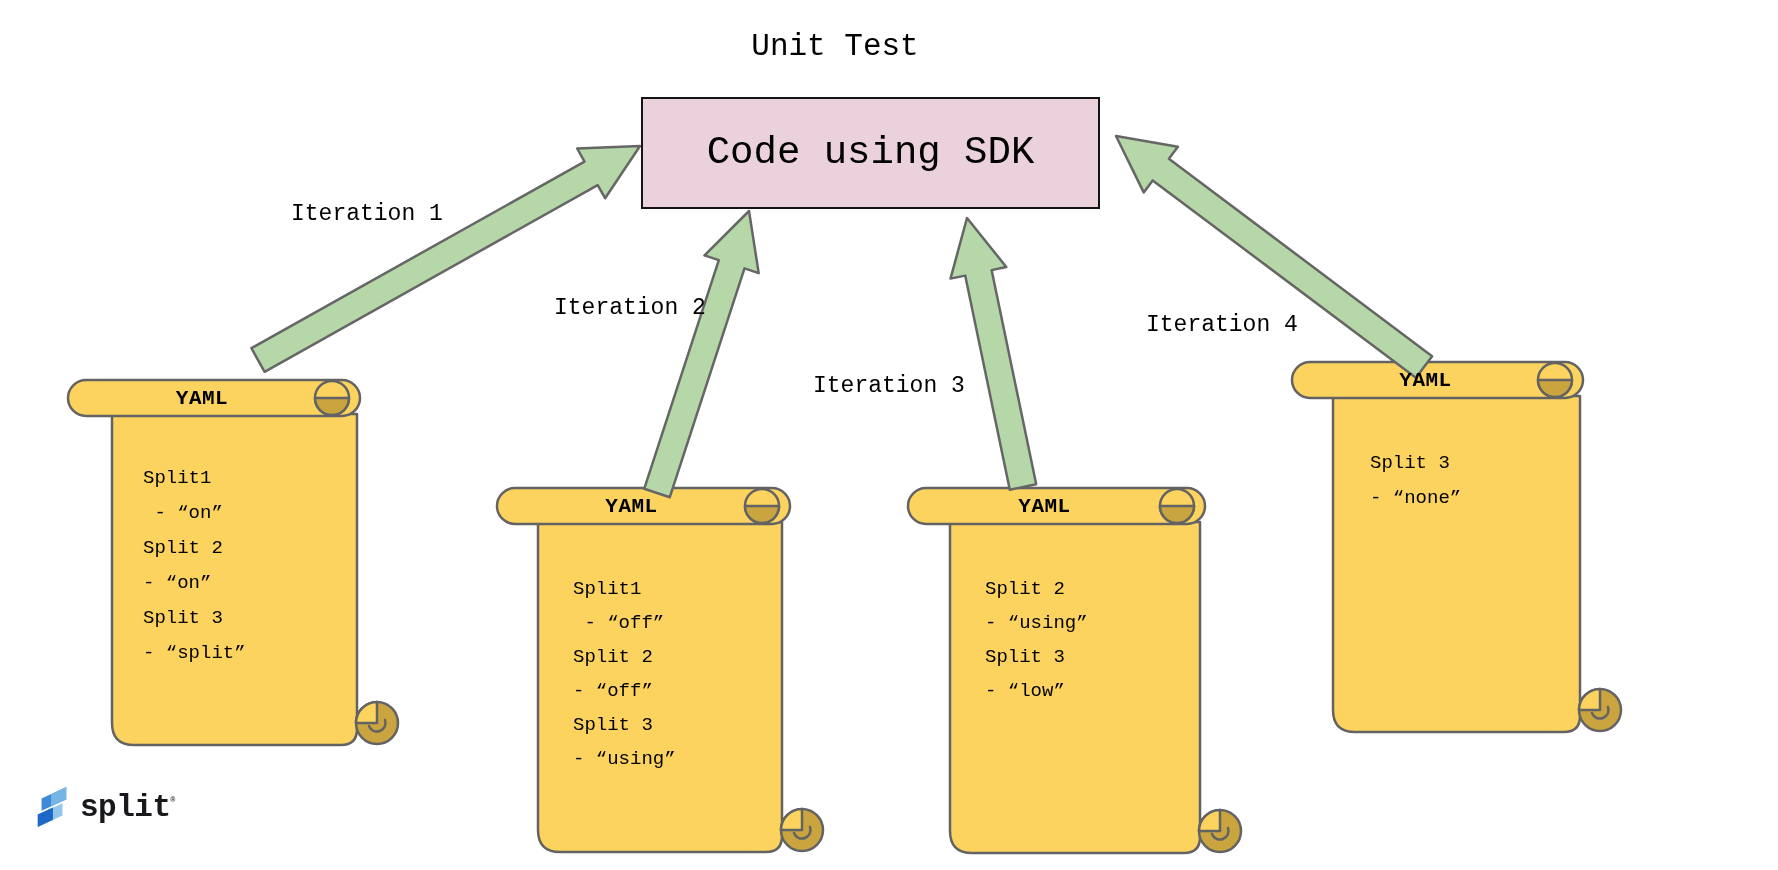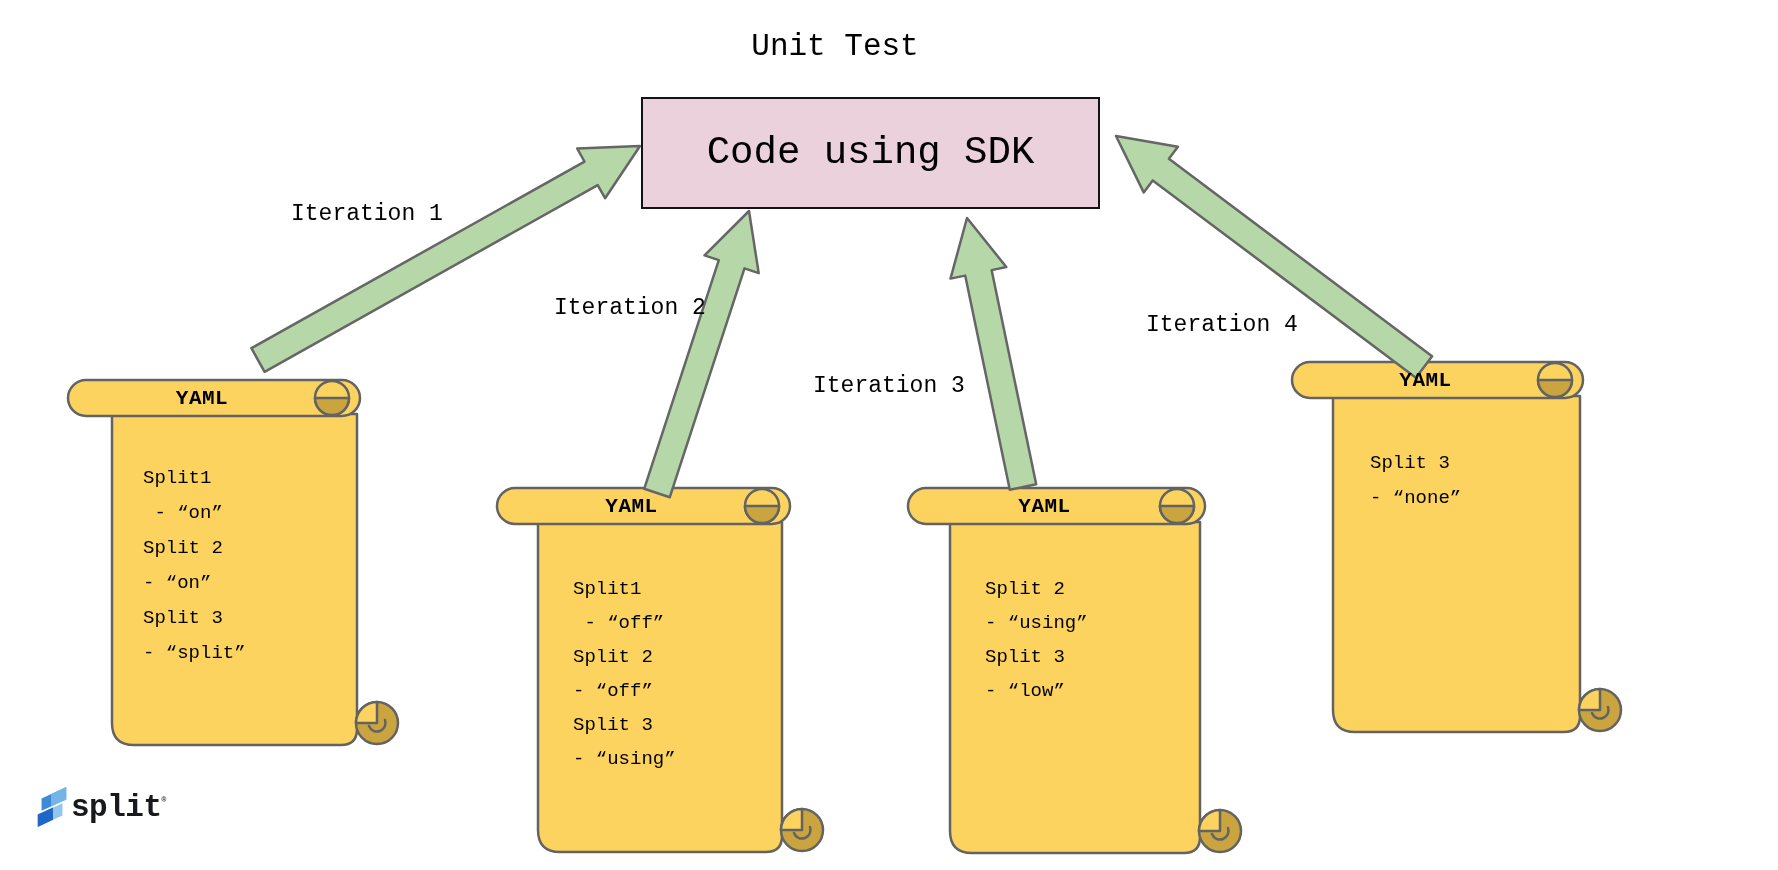--- a/index.html
+++ b/index.html
@@ -17,21 +17,21 @@
     background:var(--box-fill);border:2px solid var(--box-border);
     display:flex;align-items:center;justify-content:center;
     font-size:39px;
   }
   .iter-label{font-size:23px;white-space:nowrap;}
   .shape-layer{left:0;top:0;width:1778px;height:870px;}
   .scroll-header{
     font-size:21px;font-weight:bold;text-align:center;letter-spacing:.5px;
   }
   .scroll-text{white-space:pre;font-size:19px;}
-  .logo{left:33px;top:786px;display:flex;align-items:center;}
+  .logo{left:33px;top:786px;display:flex;align-items:center;gap:9px;}
   .logo-text{font-size:31px;font-weight:600;letter-spacing:-0.5px;color:#17191c;line-height:1;}
   .logo-mark{font-size:8px;vertical-align:14px;font-weight:400;}
 </style>
 </head>
 <body>
 
 <div class="stage" style="--box-fill: #ead1dc; --box-border: #141414;">
 
   <svg id="shape-layer" class="abs shape-layer" xmlns="http://www.w3.org/2000/svg">
       <path stroke="#636363" stroke-width="2.5" stroke-linejoin="round" fill="#fcd35f" d="M 112 414 L 357 414 L 357 729 Q 357 745 341 745 L 134 745 Q 112 745 112 723 Z"></path>

